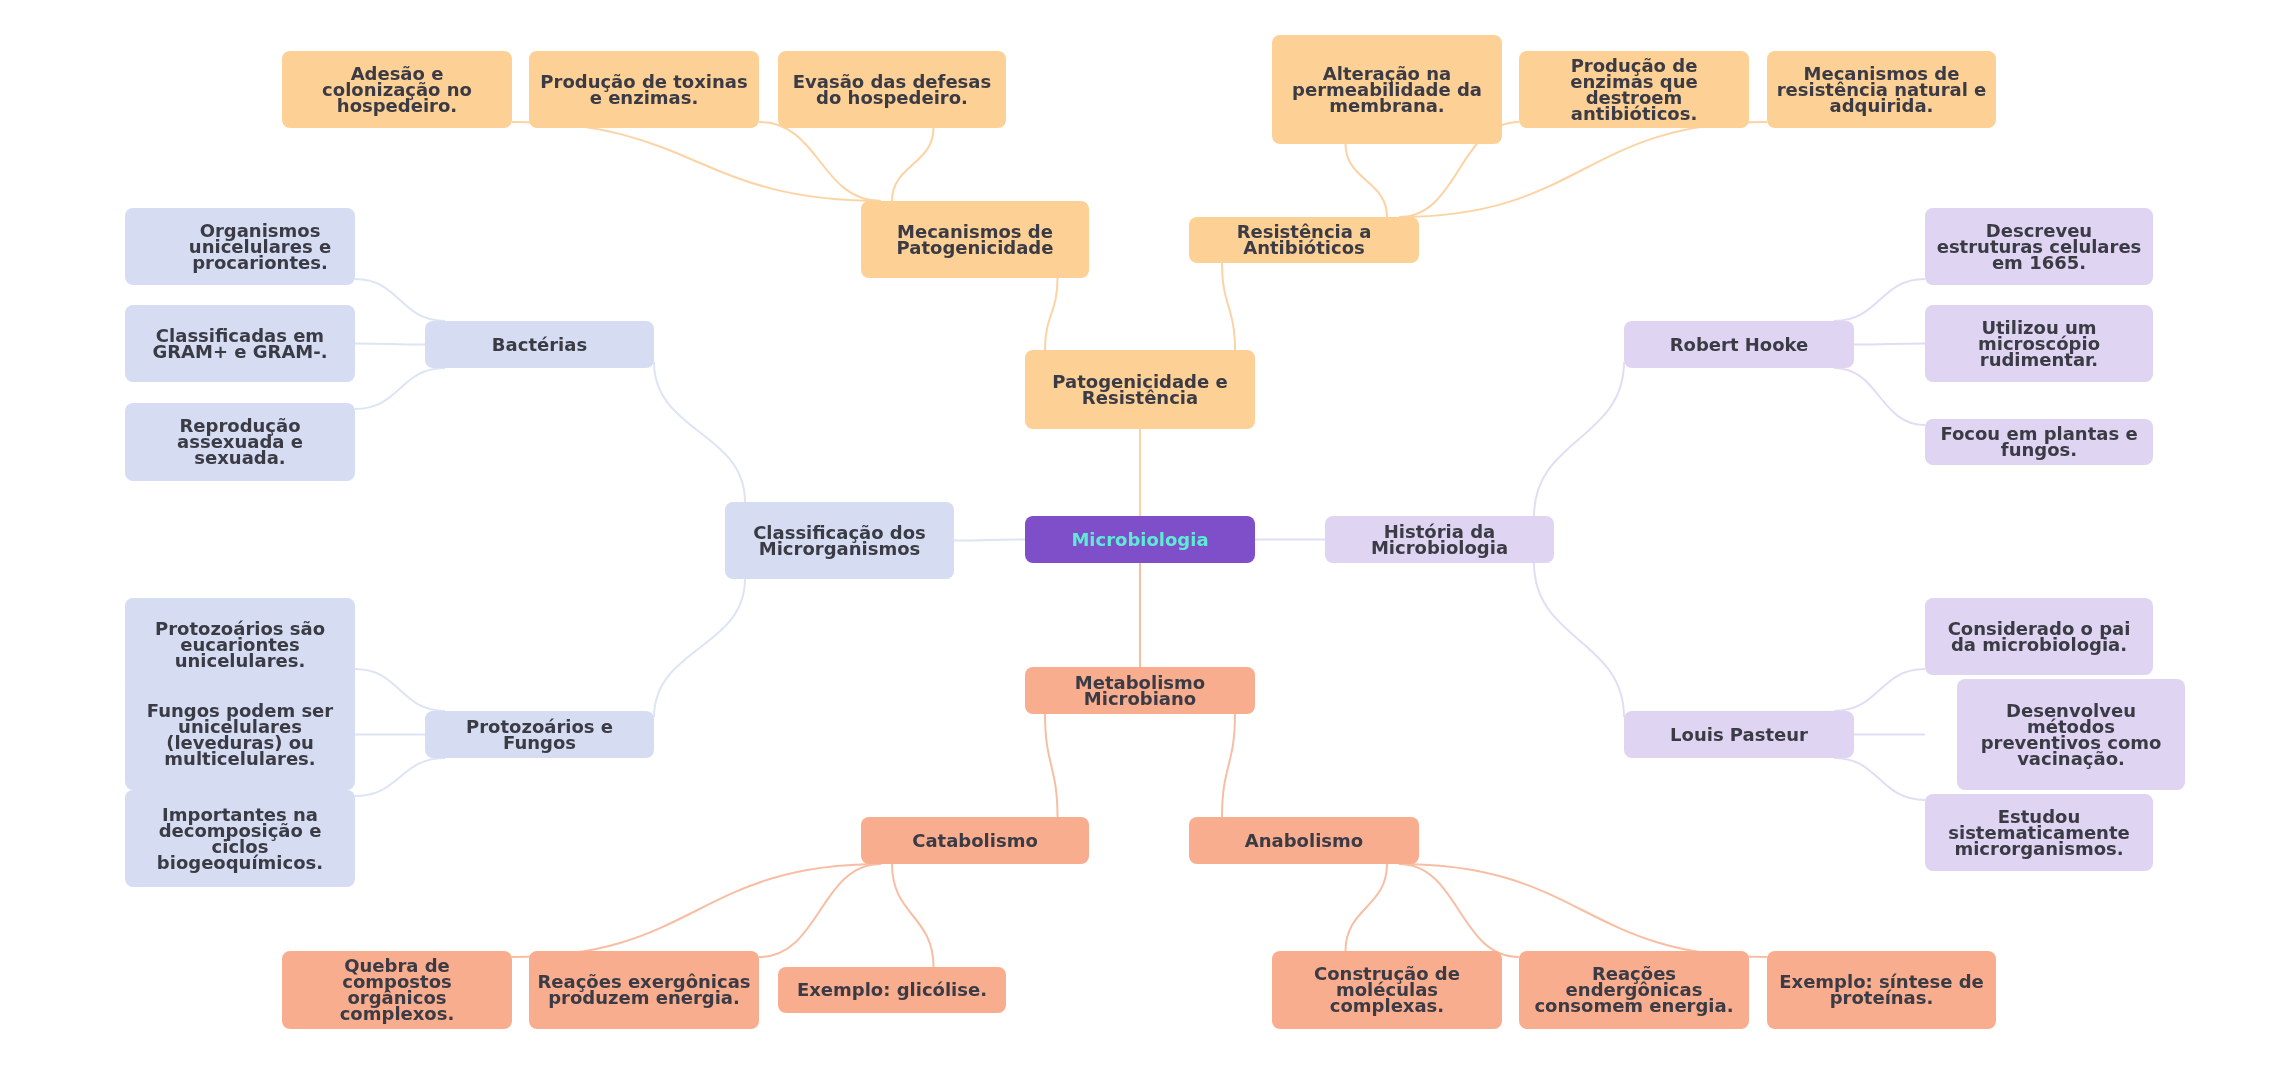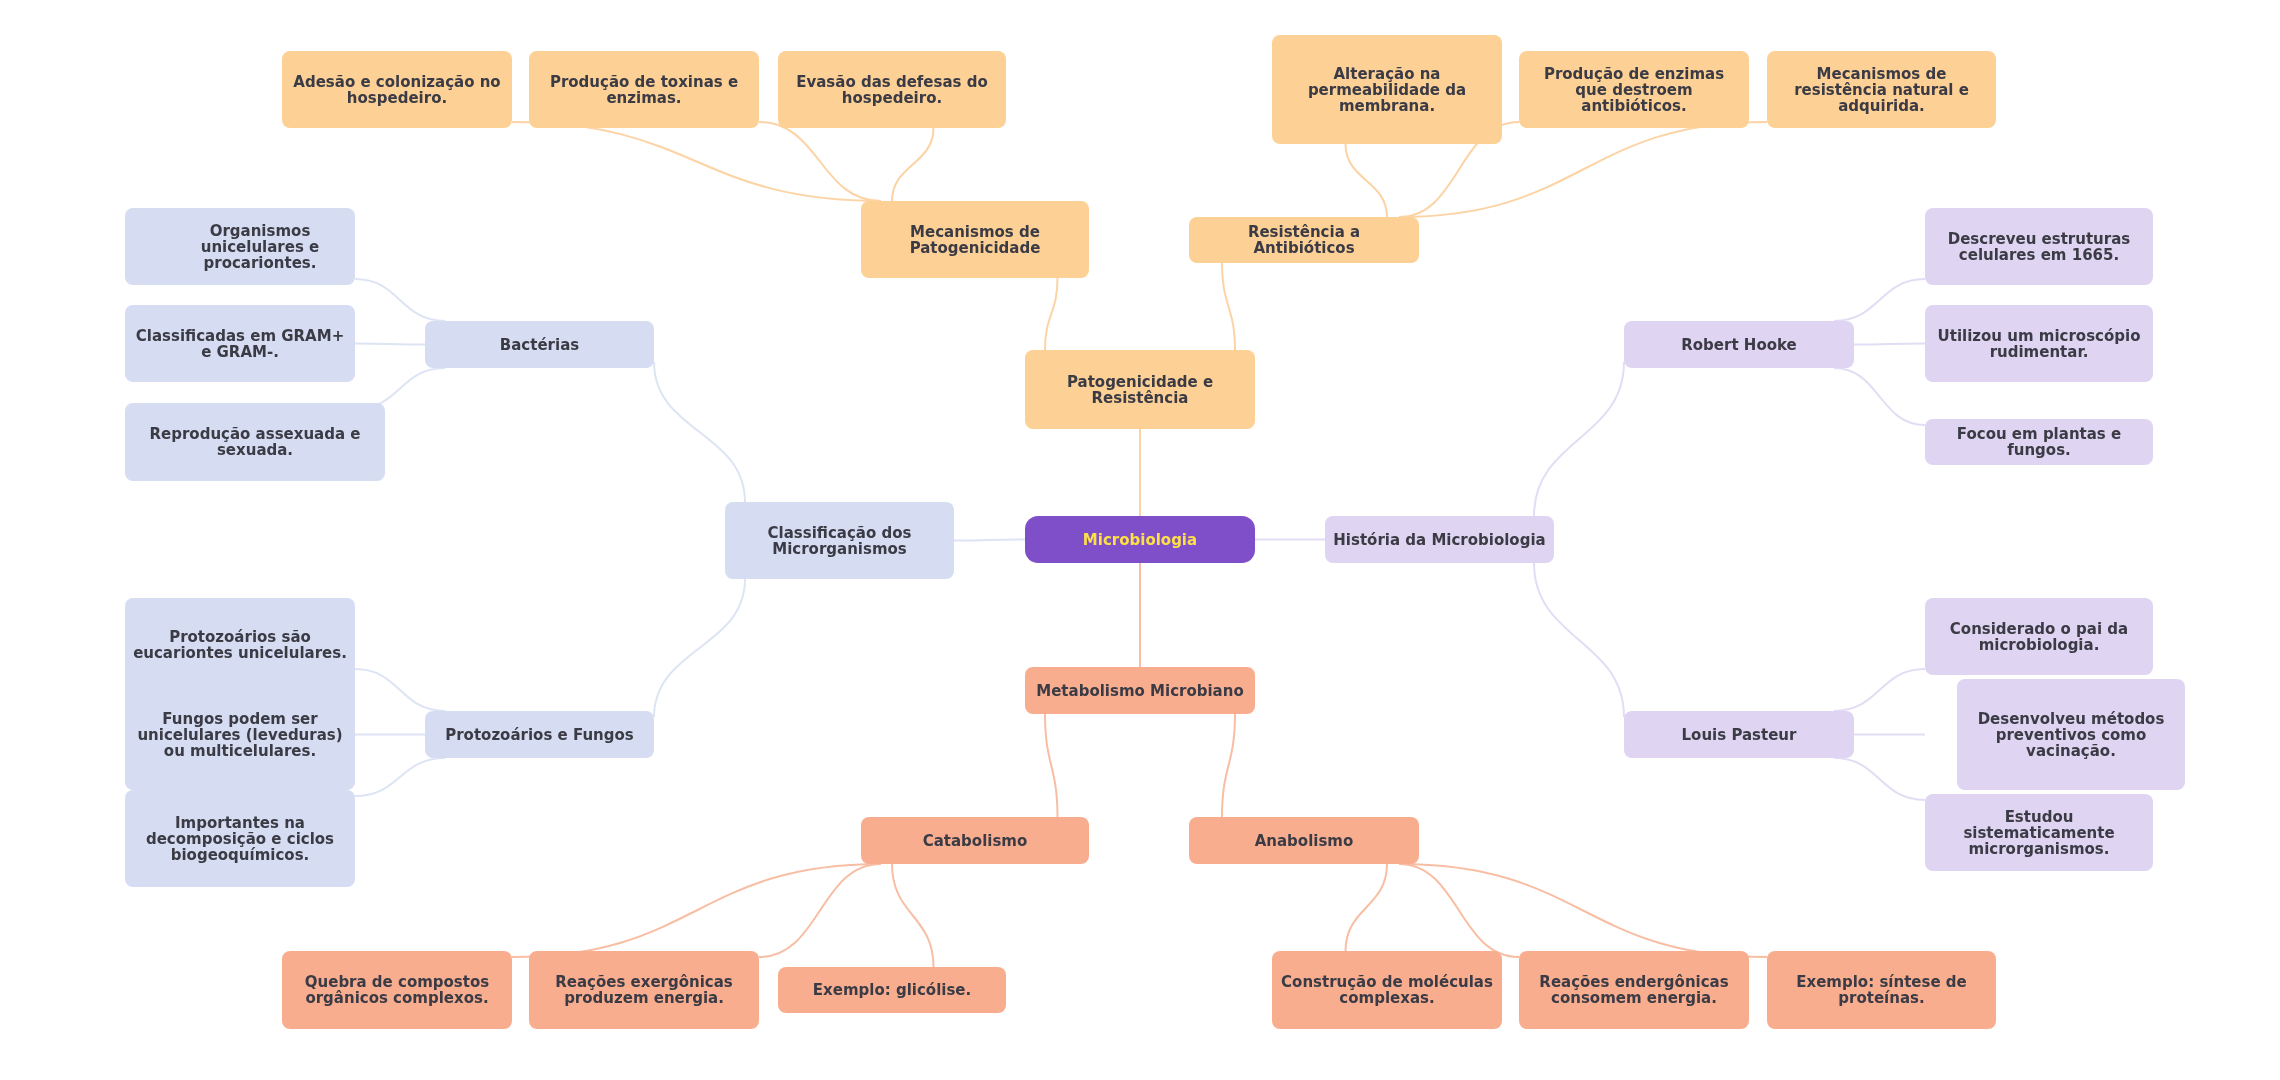--- a/index.html
+++ b/index.html
@@ -1,23 +1,23 @@
 <!DOCTYPE html>
 <html><head>
 <meta charset="utf-8">
 <style>
   html, body { margin:0; padding:0; background:#ffffff; }
   body { width:2280px; height:1080px; position:relative; overflow:hidden;
          font-family:"DejaVu Sans", sans-serif; }
   #edges { position:absolute; left:0; top:0; width:2280px; height:1080px; }
   .node { position:absolute; box-sizing:border-box; border-radius:8px;
           display:flex; align-items:center; justify-content:center; text-align:center;
-          font-weight:bold; font-size:15px; line-height:16px; color:#3b3b45;
+          font-weight:bold; font-size:18px; line-height:16px; color:#3b3b45;
           padding:0 8px; cursor:pointer; }
-  .node.root { color:#fde047;border-radius:13px; }
+  .node.root { color:#5eead4; }
 </style>
 </head>
 <body>
 
 <svg id="edges">
     <path d="M1140,516 C1140,472.5 1140,472.5 1140,429" fill="none" stroke="#fcd3a4" stroke-width="2"></path>
     <path d="M1045,350 C1045,314 1057.5,314 1057.5,278" fill="none" stroke="#fcd3a4" stroke-width="2"></path>
     <path d="M881,201 C696.5,201 696.5,122 512,122" fill="none" stroke="#fcd3a4" stroke-width="2"></path>
     <path d="M881,201 C820,201 820,122 759,122" fill="none" stroke="#fcd3a4" stroke-width="2"></path>
     <path d="M892,201 C892,164.5 933.5,164.5 933.5,128" fill="none" stroke="#fcd3a4" stroke-width="2"></path>
@@ -89,21 +89,21 @@
     </div>
     <div class="node" style="left: 425px; top: 321px; width: 229px; height: 47px; background: rgb(214, 221, 242);">
       <span>Bactérias</span>
     </div>
     <div class="node" style="left: 125px; top: 208px; width: 230px; height: 77px; background: rgb(214, 221, 242); padding-left: 48px;">
       <span>Organismos unicelulares e procariontes.</span>
     </div>
     <div class="node" style="left: 125px; top: 305px; width: 230px; height: 77px; background: rgb(214, 221, 242);">
       <span>Classificadas em GRAM+ e GRAM-.</span>
     </div>
-    <div class="node" style="left: 125px; top: 403px; width: 260px; height: 78px; background: rgb(214, 221, 242);">
+    <div class="node" style="left: 125px; top: 403px; width: 230px; height: 78px; background: rgb(214, 221, 242);">
       <span>Reprodução assexuada e sexuada.</span>
     </div>
     <div class="node" style="left: 425px; top: 711px; width: 229px; height: 47px; background: rgb(214, 221, 242);">
       <span>Protozoários e Fungos</span>
     </div>
     <div class="node" style="left: 125px; top: 598px; width: 230px; height: 93px; background: rgb(214, 221, 242);">
       <span>Protozoários são eucariontes unicelulares.</span>
     </div>
     <div class="node" style="left: 125px; top: 679px; width: 230px; height: 111px; background: rgb(214, 221, 242);">
       <span>Fungos podem ser unicelulares (leveduras) ou multicelulares.</span>

